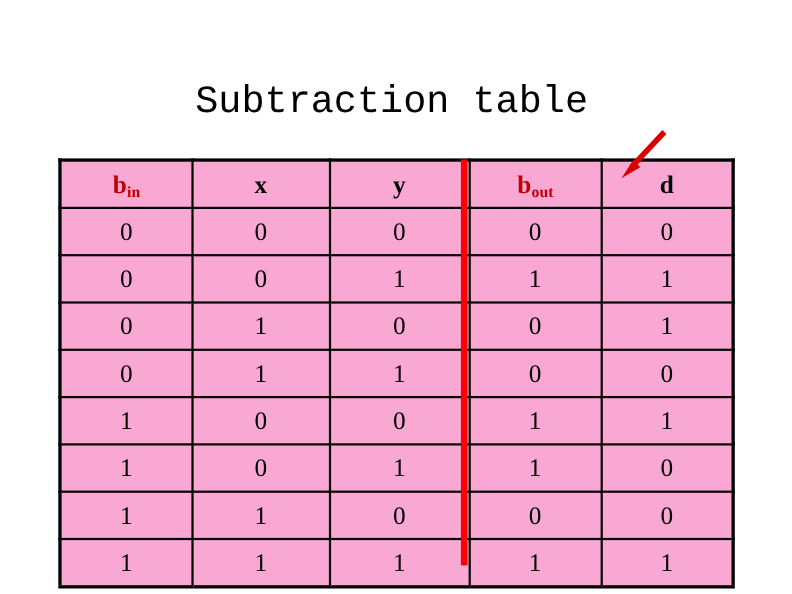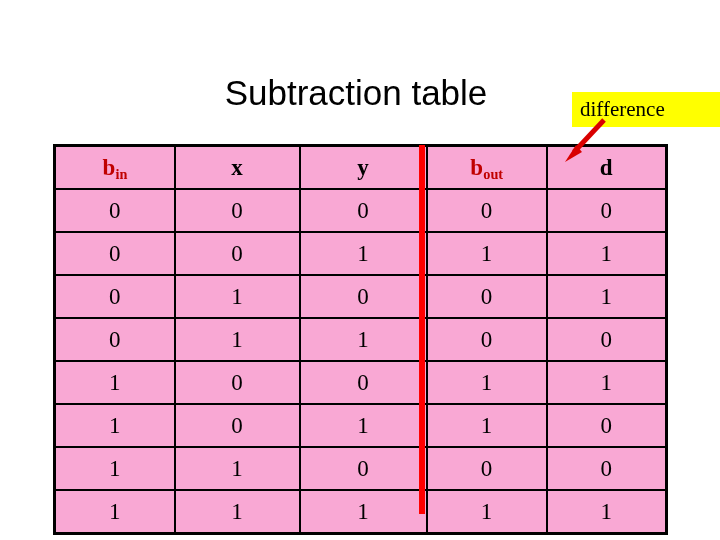--- a/index.html
+++ b/index.html
@@ -24,21 +24,21 @@
     background: #ffffff;
   }
 
   
   #slide-title {
     position: absolute;
     left: 0;
     top: 72px;
     width: 712px;
     text-align: center;
-    font-family: Liberation Sans, sans-serif;
+    font-family: Liberation Mono, monospace;
     font-size: 35px;
     font-weight: 400;
     color: #000000;
     letter-spacing: 0px;
     line-height: 42px;
     white-space: nowrap;
   }
   
   #slide-title .title-inner {
     display: inline-block;
@@ -241,22 +241,19 @@
             <td>1</td>
             <td>1</td>
             <td>1</td>
           </tr>
         </tbody>
     </table>
   </div>
 
   <div id="red-divider"></div>
 
-  <div id="difference-callout">
-    <span class="callout-text">difference</span>
-  </div>
 
   <svg id="difference-arrow" viewBox="0 0 70 62" width="70" height="62" xmlns="http://www.w3.org/2000/svg">
     <line x1="52" y1="8" x2="22" y2="40" stroke="#D90000" stroke-width="5" stroke-linecap="butt"></line>
     <polygon points="13,50 30,40 24,33" fill="#D90000"></polygon>
   </svg>
 
 </div>
 
 </body></html>

